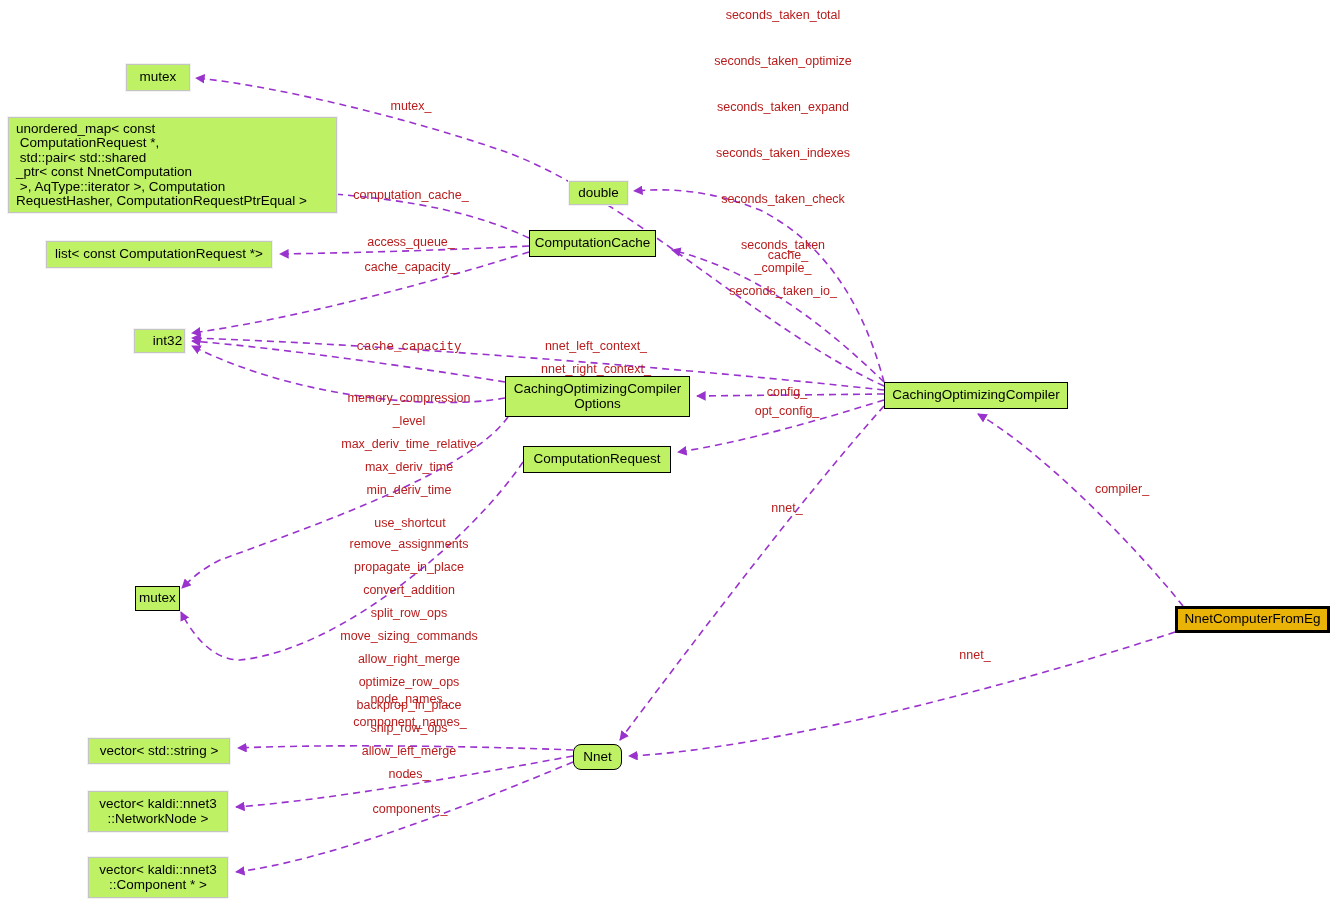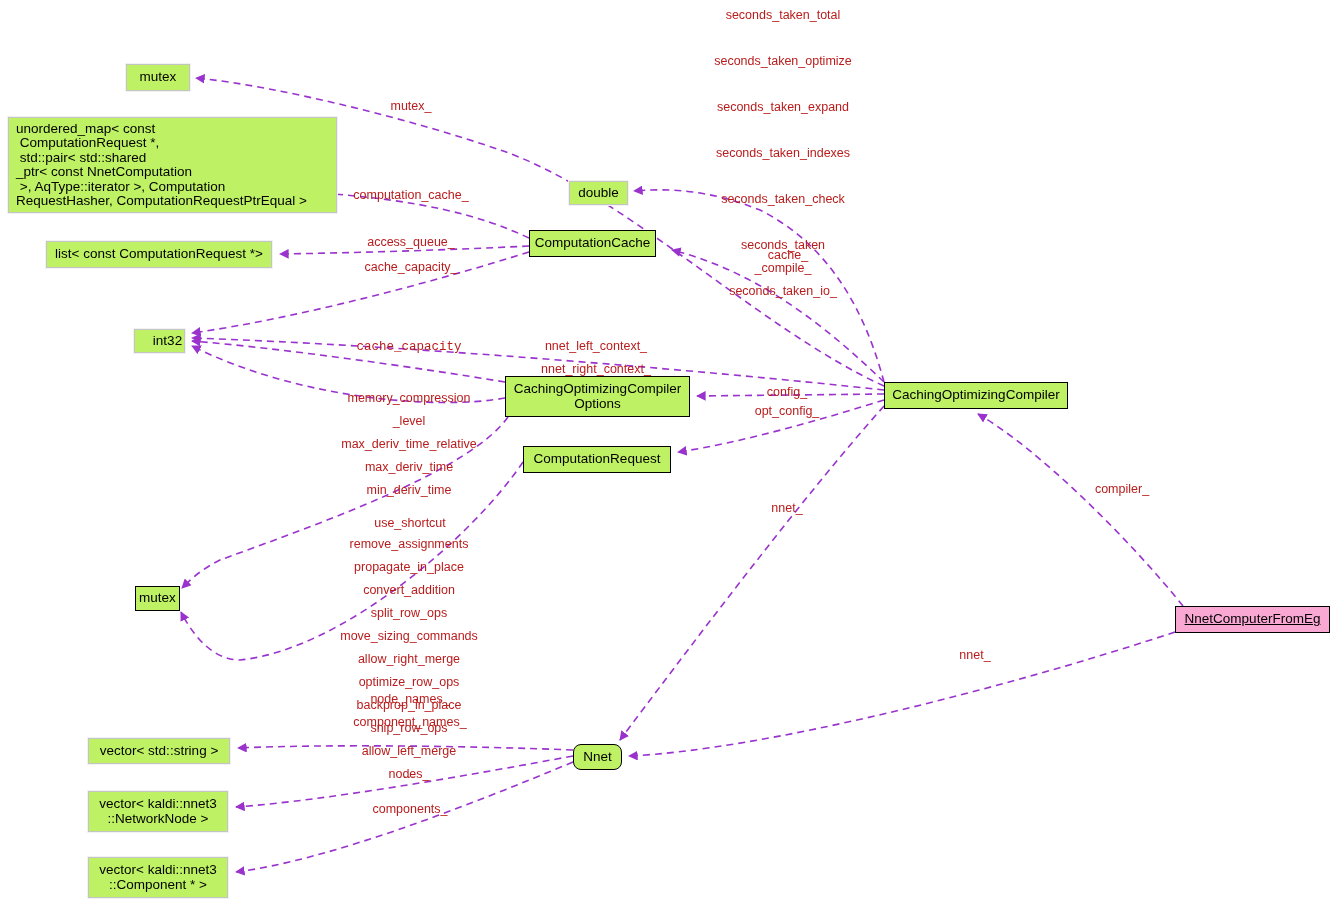--- a/index.html
+++ b/index.html
@@ -5,21 +5,21 @@
   html,body{margin:0;padding:0;background:#ffffff;}
   #canvas{position:relative;width:1335px;height:901px;background:#fff;
           font-family:"Liberation Sans","DejaVu Sans",sans-serif;overflow:hidden;}
   svg.edges{position:absolute;left:0;top:0;width:1335px;height:901px;pointer-events:none;}
   .node{position:absolute;box-sizing:border-box;background:#bef264;
         display:flex;align-items:center;justify-content:center;
         font-size:13.5px;color:#000;line-height:14.5px;text-align:center;
         white-space:pre;}
   .node.ext{border:1px solid #c4c4c4;box-shadow:0 0 0 1px #f2f2f2;}
   .node.cls{border:1px solid #000;}
-  .node.focus{border:1px solid #000000;background:#f9a8d4;text-decoration:underline;}
+  .node.focus{border:3px solid #000000;background:#eab308;}
   .node.left{justify-content:flex-start;text-align:left;padding-left:5px;}
   .elabel{position:absolute;font-size:12.5px;color:#b91c1c;line-height:23px;
           white-space:pre;text-align:center;transform:translateX(-50%);}
 </style>
 </head>
 <body>
 
 <div id="canvas">
   <svg class="edges">
     <defs>

